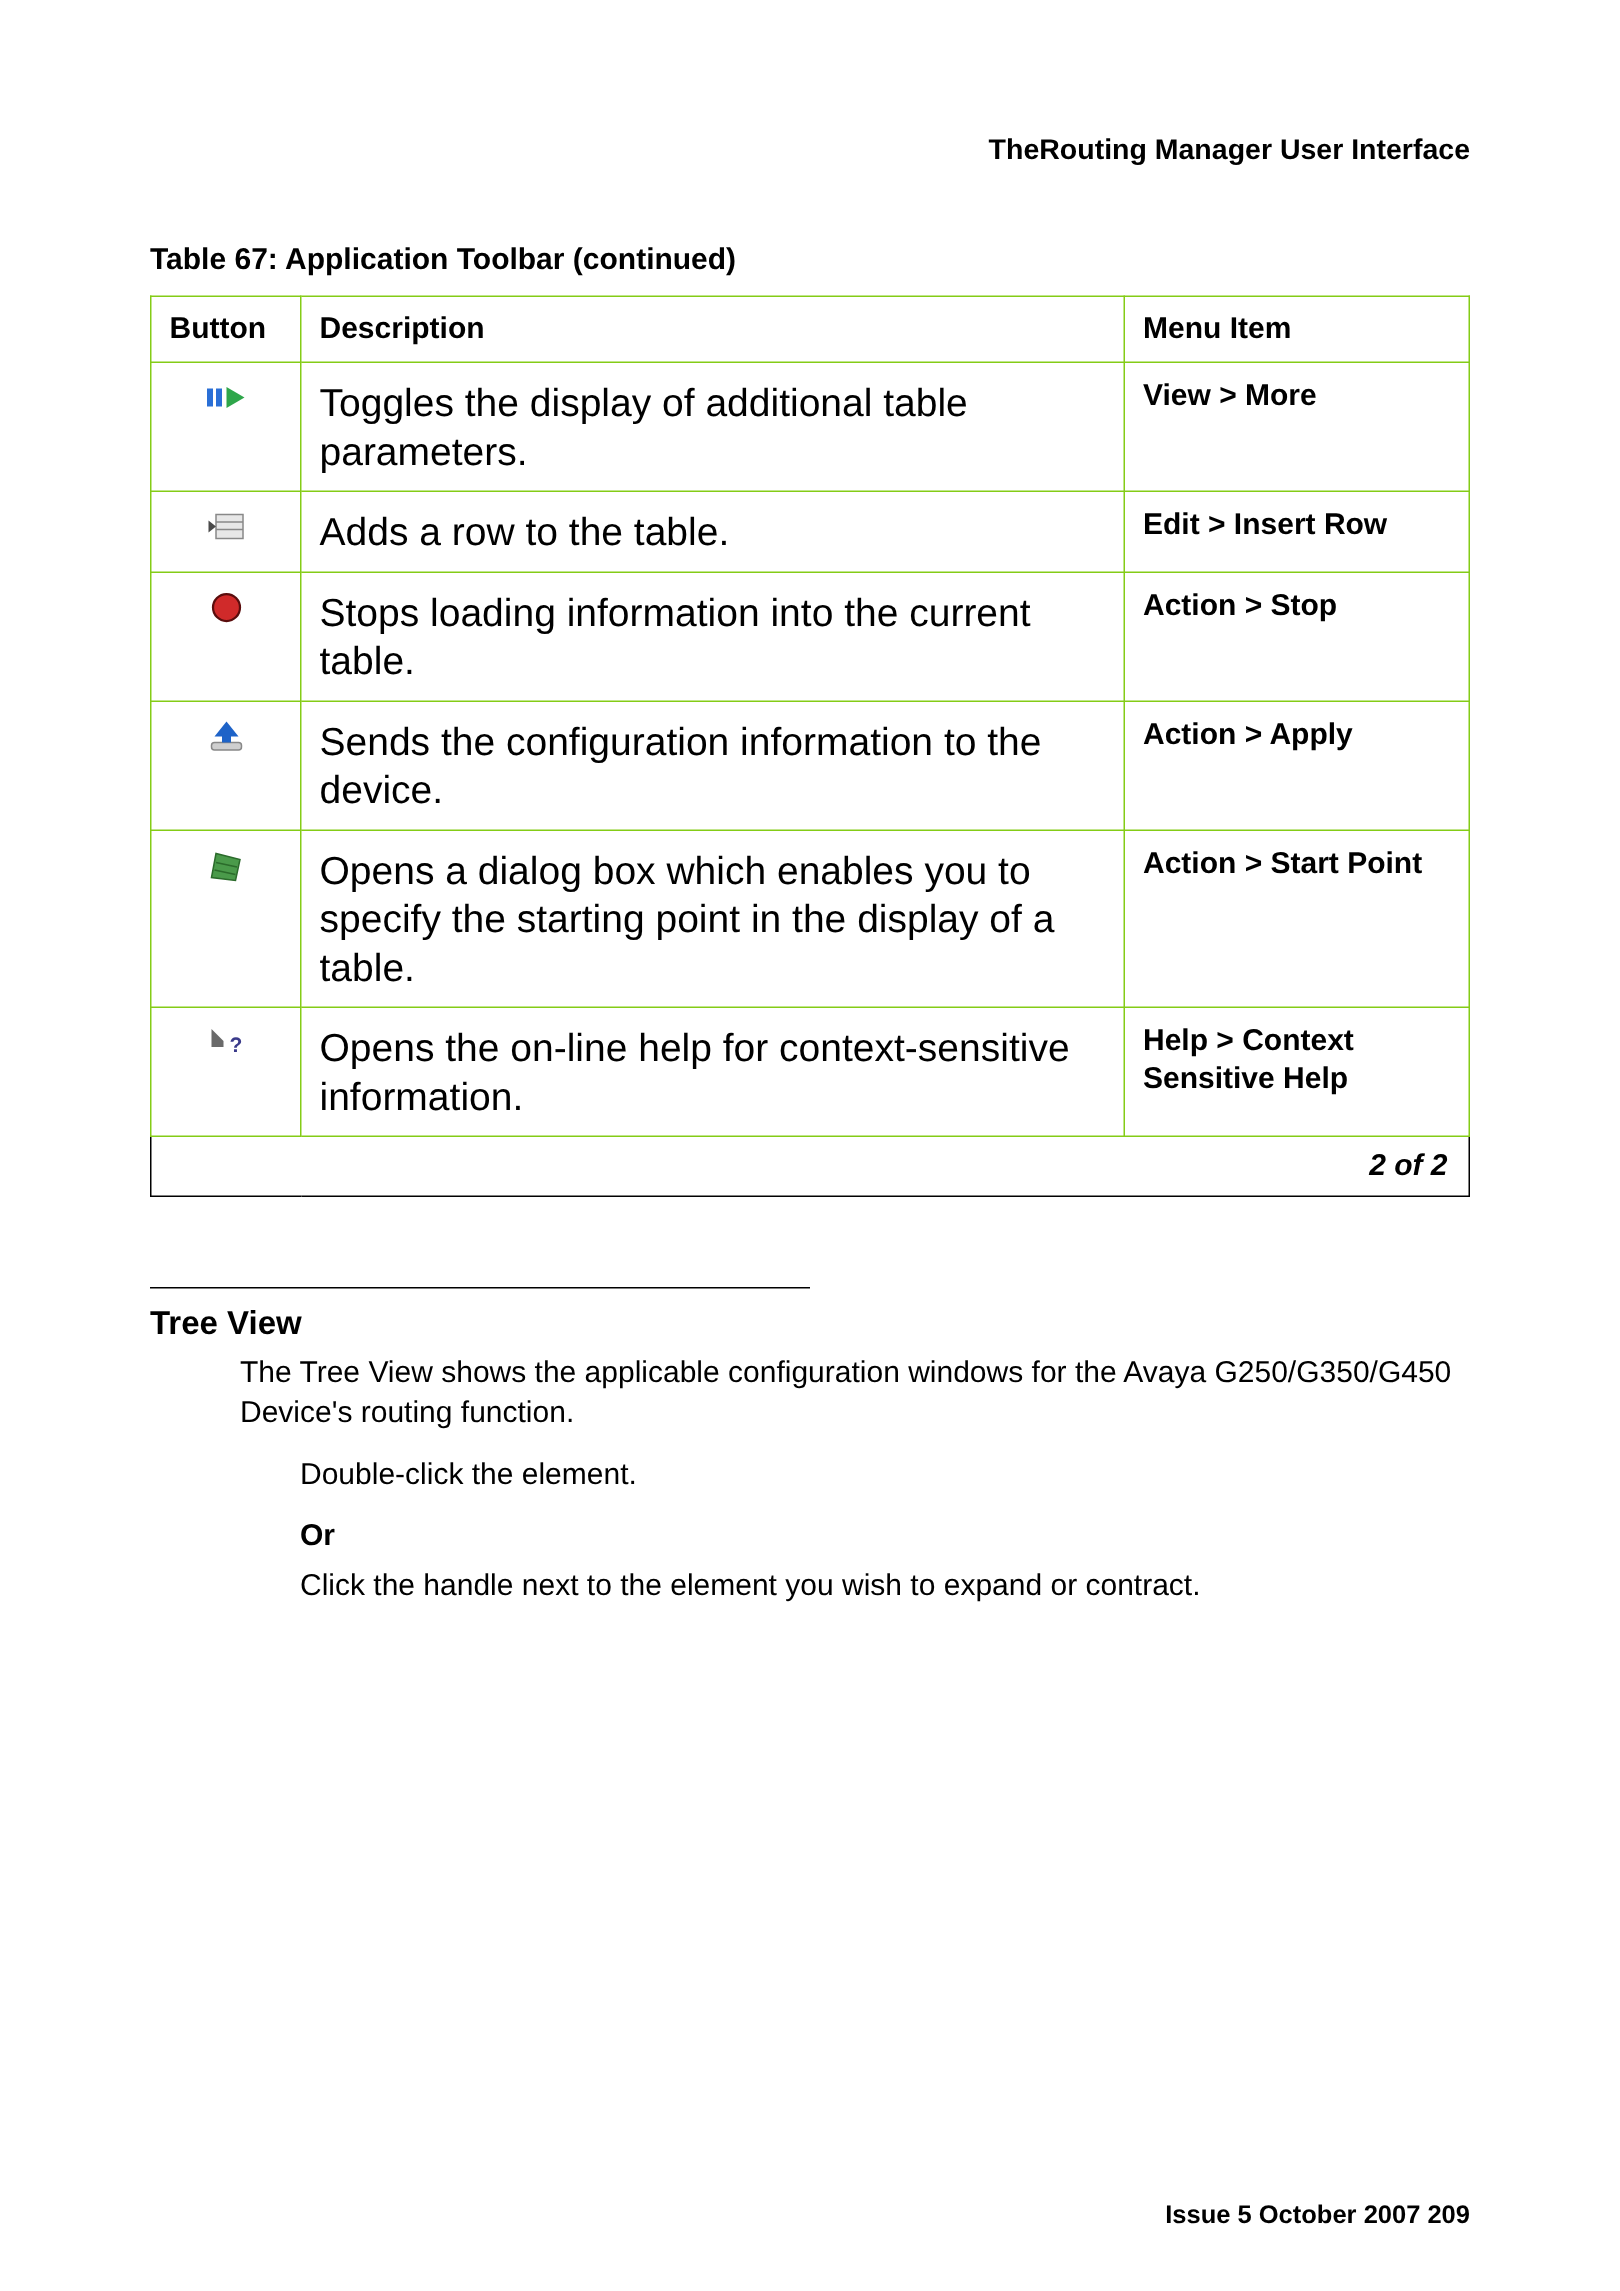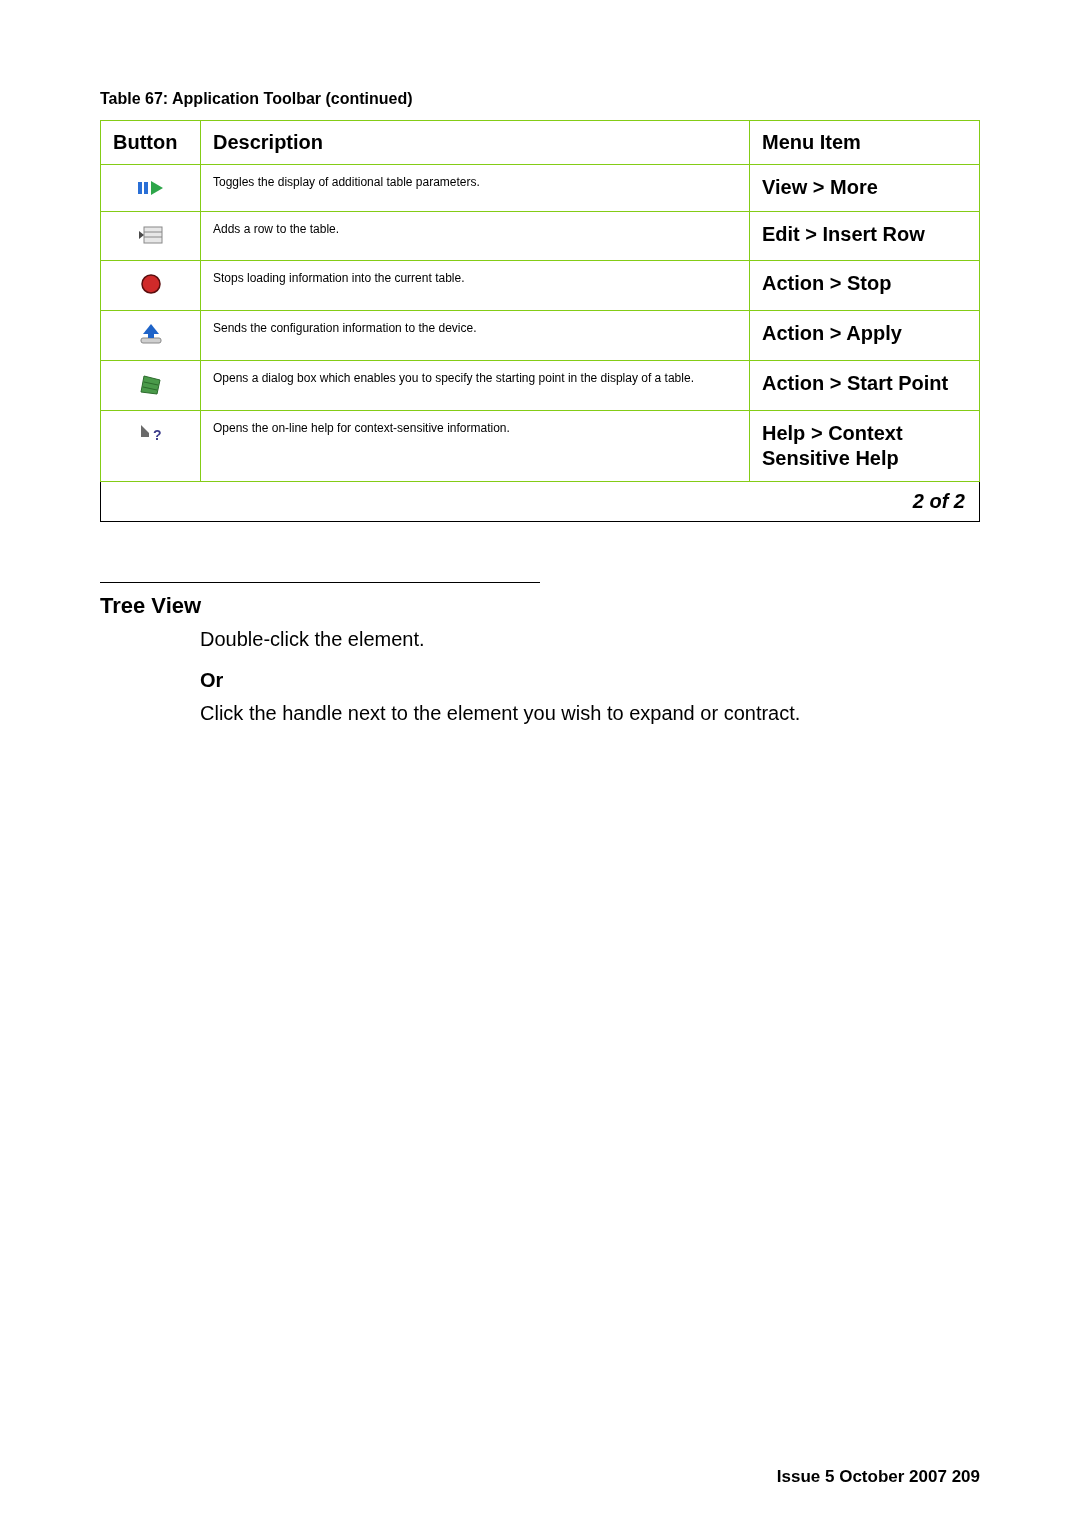--- a/index.html
+++ b/index.html
@@ -21,21 +21,21 @@
     position: relative;
   }
   .running-head {
     text-align: right;
     font-weight: bold;
     font-size: 19px;
     margin-bottom: 50px;
   }
   .table-title {
     font-weight: bold;
-    font-size: 16px;
+    font-size: 20px;
     margin-bottom: 12px;
     margin-left: 0;
   }
   table.toolbar {
     border-collapse: collapse;
     width: 100%;
     margin-bottom: 60px;
   }
   table.toolbar th,
   table.toolbar td {
@@ -45,21 +45,21 @@
   }
   table.toolbar th {
     font-weight: bold;
     text-align: left;
     font-size: 20px;
   }
   .col-button { width: 100px; }
   .col-desc   { width: auto; }
   .col-menu   { width: 230px; }
   td.desc {
-    font-size: 12px;
+    font-size: 26px;
     line-height: 1.25;
   }
   td.menu {
     font-weight: bold;
     font-size: 20px;
     line-height: 1.25;
   }
   td.icon-cell {
     text-align: center;
     vertical-align: middle;
@@ -114,20 +114,21 @@
     font-size: 17px;
     font-weight: bold;
   }
   svg { display: block; }
 </style>
 </head>
 <body>
 
 <div class="page">
 
+  <div class="running-head">TheRouting Manager User Interface</div>
 
   <div class="table-title">Table 67: Application Toolbar (continued)</div>
 
   <table class="toolbar">
     <colgroup>
       <col class="col-button">
       <col class="col-desc">
       <col class="col-menu">
     </colgroup>
     <thead>
@@ -227,20 +228,21 @@
       </tr>
 
     </tbody>
   </table>
 
   <hr class="section-rule">
 
   <h2 class="section-heading">Tree View</h2>
 
   <div class="body-block">
+    <p>The Tree View shows the applicable configuration windows for the Avaya G250/G350/G450 Device's routing function.</p>
     <p class="indent">Double-click the element.</p>
     <p class="or">Or</p>
     <p class="indent">Click the handle next to the element you wish to expand or contract.</p>
   </div>
 
   <div class="footer-text">Issue 5   October 2007    209</div>
 
 </div>
 
 </body></html>

